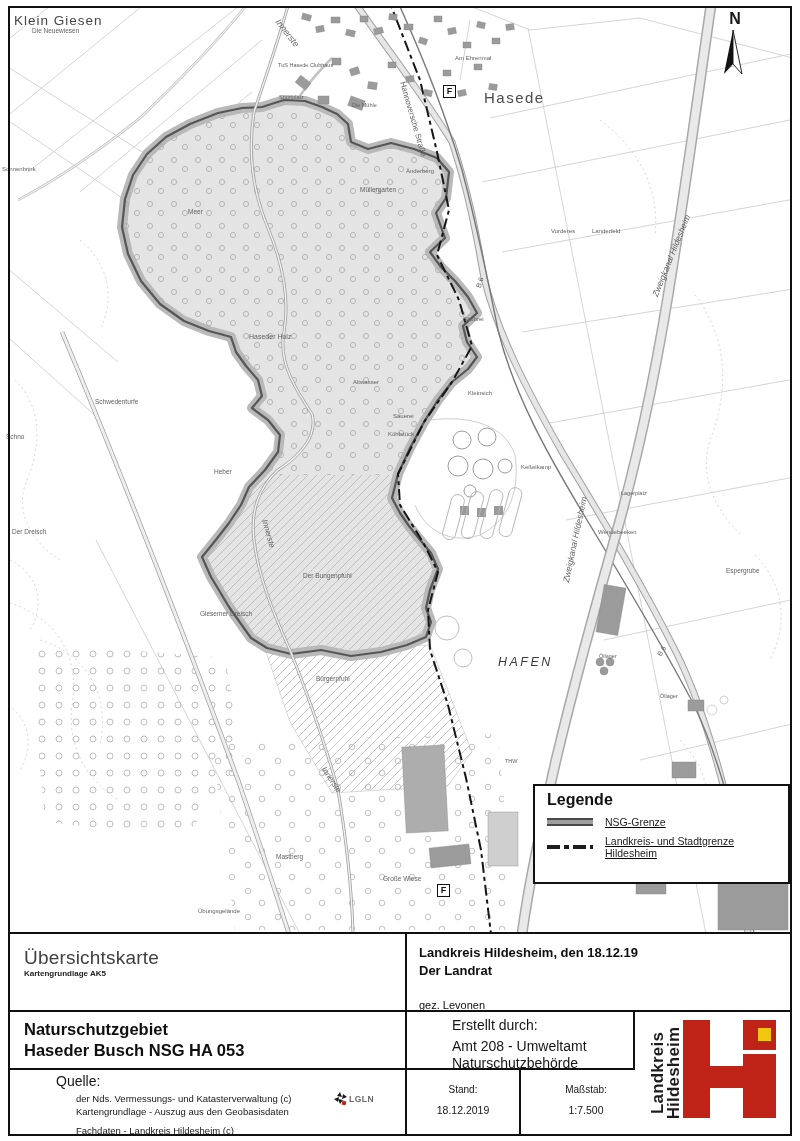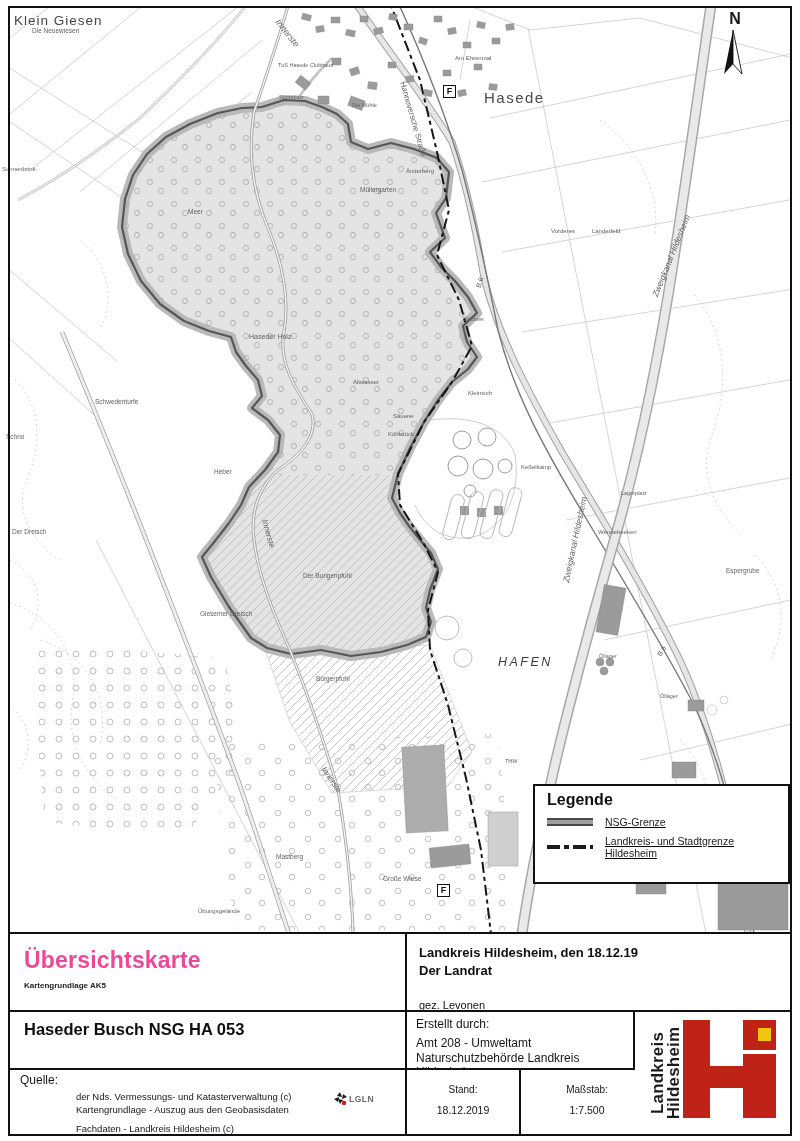--- a/index.html
+++ b/index.html
@@ -31,28 +31,28 @@
   
   .panel{position:absolute;left:8px;top:932px;width:784px;height:204px;background:#fff;
     border:2px solid #101010;box-sizing:border-box;z-index:30;}
   .cell{position:absolute;box-sizing:border-box;background:#fff;}
   .cA{left:0;top:0;width:397px;height:78px;border-right:2px solid #101010;border-bottom:2px solid #101010;padding:13px 0 0 14px;}
   .cB{left:397px;top:0;width:383px;height:78px;border-bottom:2px solid #101010;padding:10px 0 0 12px;}
   .cC{left:0;top:78px;width:397px;height:58px;border-right:2px solid #101010;border-bottom:2px solid #101010;padding:7px 0 0 14px;}
   .cD{left:397px;top:78px;width:228px;height:58px;border-right:2px solid #101010;border-bottom:2px solid #101010;padding:5px 0 0 9px;}
   .cE{left:0;top:136px;width:397px;height:64px;border-right:2px solid #101010;padding:3px 0 9px 10px;position:absolute;}
   .cF{left:397px;top:136px;width:114px;height:64px;border-right:2px solid #101010;text-align:center;}
-  .cG{left:511px;top:136px;width:136px;height:64px;border-right:4px solid #a21caf;text-align:center;}
+  .cG{left:511px;top:136px;width:136px;height:64px;border-right:6px solid #a21caf;text-align:center;}
   .cH{left:625px;top:78px;width:155px;height:122px;}
-  .t-big{font-size:23px;font-weight:bold;color:#ec4899;letter-spacing:0.2px;}
-  .t-sub{font-size:8px;font-weight:bold;color:#222;margin-top:7px;}
+  .t-big{font-size:19px;font-weight:normal;color:#404040;letter-spacing:0.2px;}
+  .t-sub{font-size:8px;font-weight:bold;color:#222;}
   .t-nsg{font-size:16.5px;font-weight:bold;color:#0f0f0f;line-height:1.3;}
   .t-issue{font-size:13px;font-weight:bold;color:#0f0f0f;line-height:1.35;}
   .t-sign{font-size:11px;font-weight:normal;color:#0f0f0f;margin-top:20px;}
-  .t-small{font-size:12px;color:#161616;}
+  .t-small{font-size:14px;color:#161616;margin-left:36px;}
   .src-block{margin-left:56px;margin-top:4px;font-size:9.5px;color:#161616;line-height:1.35;}
   .src3{margin-top:6px;}
   .stamp-label{font-size:10px;color:#161616;margin-top:14px;}
   .stamp-value{font-size:10.5px;color:#161616;margin-top:9px;}
   .lgln{position:absolute;left:324px;top:22px;display:flex;align-items:center;}
   .lgln-text{font-size:8.5px;font-weight:bold;color:#6a6a6a;letter-spacing:0.5px;margin-left:2px;}
   
   .logo-vert{position:absolute;left:-26px;top:43px;width:118px;height:36px;transform:rotate(-90deg);
     text-align:center;font-weight:bold;font-size:17px;line-height:0.95;color:#1c1c1c;letter-spacing:0.2px;}
   .hbar{position:absolute;background:#bf2317;}
@@ -309,20 +309,21 @@
   <div class="cell cA">
     <div class="t-big">Übersichtskarte</div>
     <div class="t-sub">Kartengrundlage AK5</div>
   </div>
   <div class="cell cB">
     <div class="t-issue">Landkreis Hildesheim, den 18.12.19</div>
     <div class="t-issue">Der Landrat</div>
     <div class="t-sign">gez. Levonen</div>
   </div>
   <div class="cell cC">
+    <div class="t-nsg">Naturschutzgebiet</div>
     <div class="t-nsg">Haseder Busch NSG HA 053</div>
   </div>
   <div class="cell cD">
     <div class="t-small">Erstellt durch:</div>
     <div class="t-small" style="margin-top:5px">Amt 208 - Umweltamt</div>
     <div class="t-small" style="margin-top:1px">Naturschutzbehörde Landkreis Hildesheim</div>
   </div>
   <div class="cell cE">
     <div class="t-small">Quelle:</div>
     <div class="src-block">

